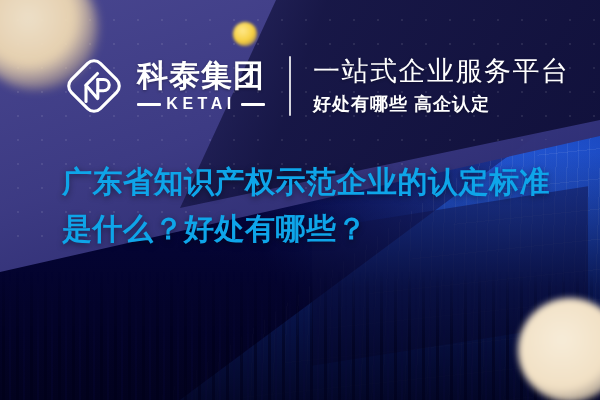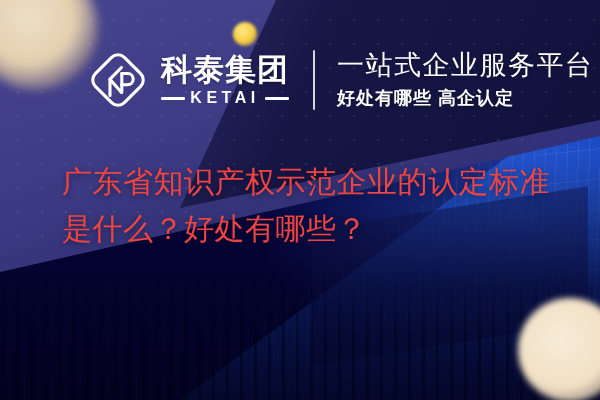--- a/index.html
+++ b/index.html
@@ -100,21 +100,21 @@
   }
   .orb-br{
     left:518px;top:298px;width:104px;height:104px;
     background:radial-gradient(circle at 42% 40%, #f7ecd8 0%, #f1e0c4 56%, rgba(232,213,178,.6) 82%, rgba(225,205,170,0) 100%);
     filter:blur(3px);
   }
 
   
   #header{
     position:absolute;left:0;top:44px;width:100%;height:72px;
-    display:flex;align-items:center;padding-left:88px;
+    display:flex;align-items:flex-end;padding-left:64px;
   }
 
   .logo-lockup{display:flex;align-items:center;gap:13px;}
 
   .logo-mark{width:60px;height:60px;flex:none;position:relative;}
   .logo-mark svg{display:block;width:60px;height:60px;}
 
   .logo-words{display:flex;flex-direction:column;align-items:center;line-height:1;}
   .logo-cn{
     color:#fff;font-size:31px;font-weight:700;letter-spacing:1px;
@@ -138,21 +138,21 @@
     line-height:1.12;white-space:nowrap;text-shadow:0 1px 3px rgba(0,0,0,.3);
   }
   .tagline-sub{
     color:#fff;font-size:18px;font-weight:700;letter-spacing:1px;
     margin-top:6px;white-space:nowrap;text-shadow:0 1px 3px rgba(0,0,0,.3);
   }
 
   
   #title{
     position:absolute;left:62px;top:158px;width:490px;
-    color:#ef4444;font-size:30px;font-weight:400;line-height:1.58;
+    color:#0ea5e9;font-size:30px;font-weight:700;line-height:1.58;
     letter-spacing:.5px;
     text-shadow:0 2px 6px rgba(0,0,0,.45);
   }
 </style>
 </head>
 <body>
 
 <div id="banner">
 
   <div class="layer bg-base"></div>

